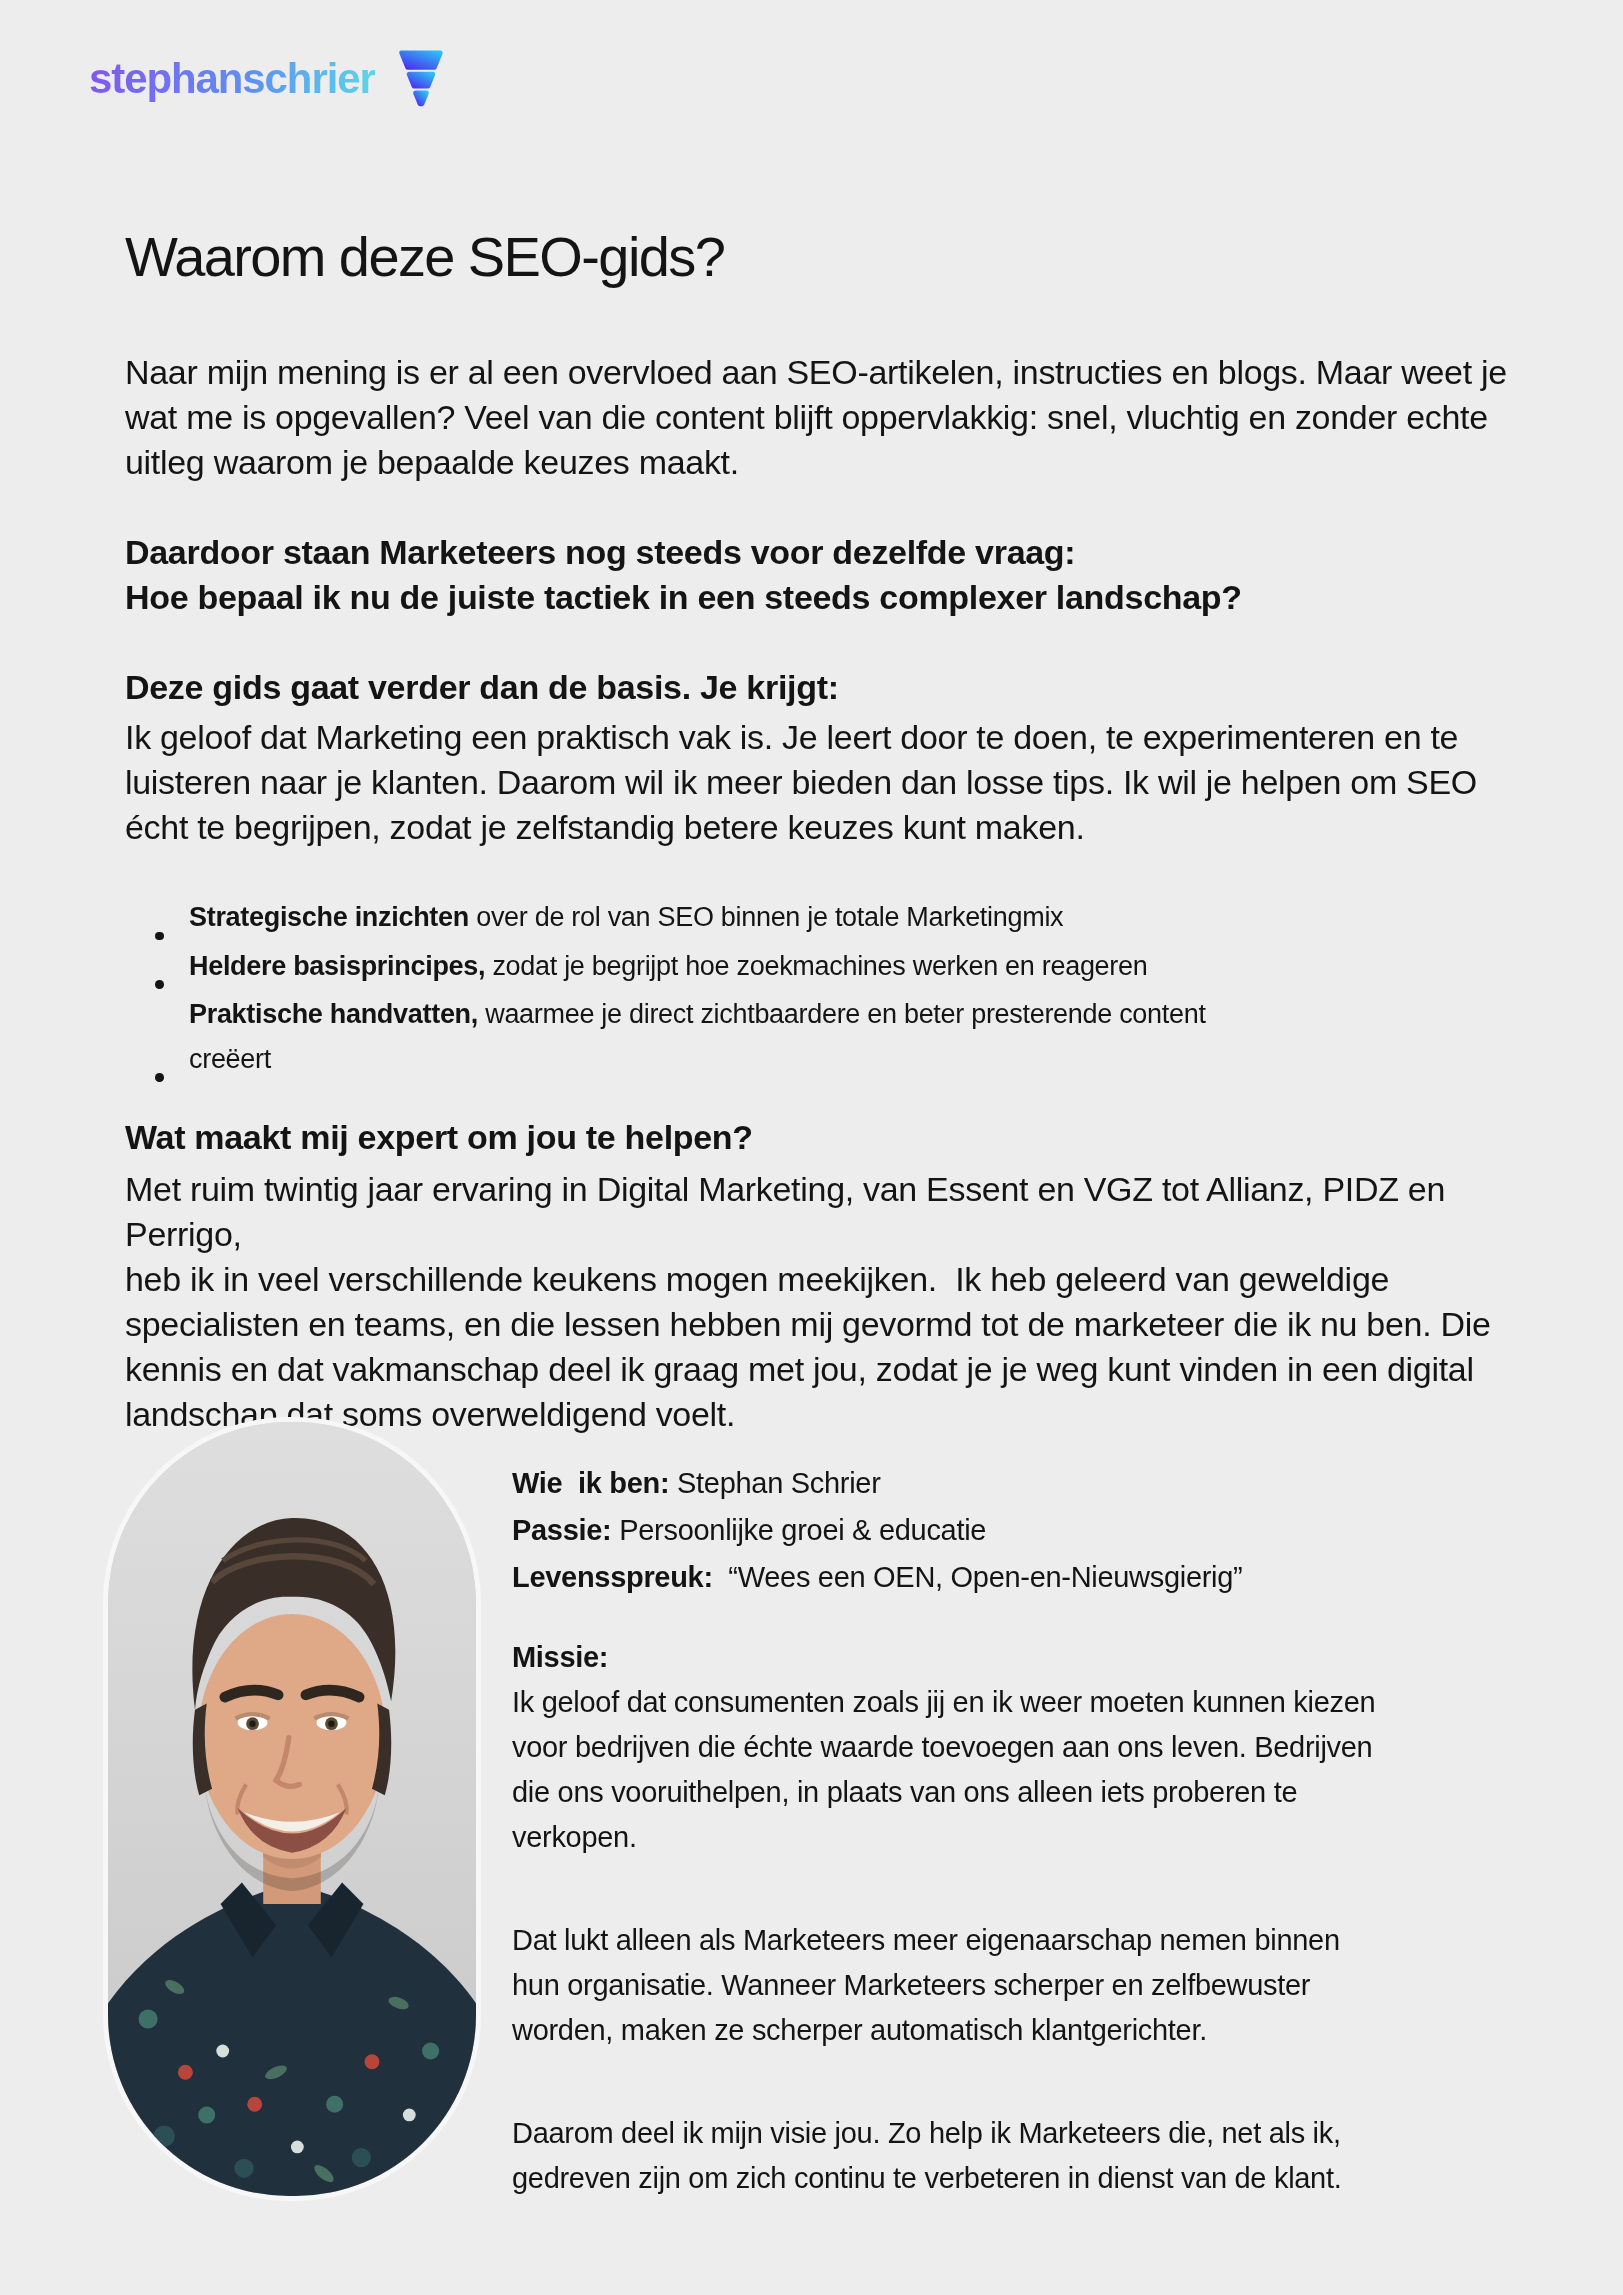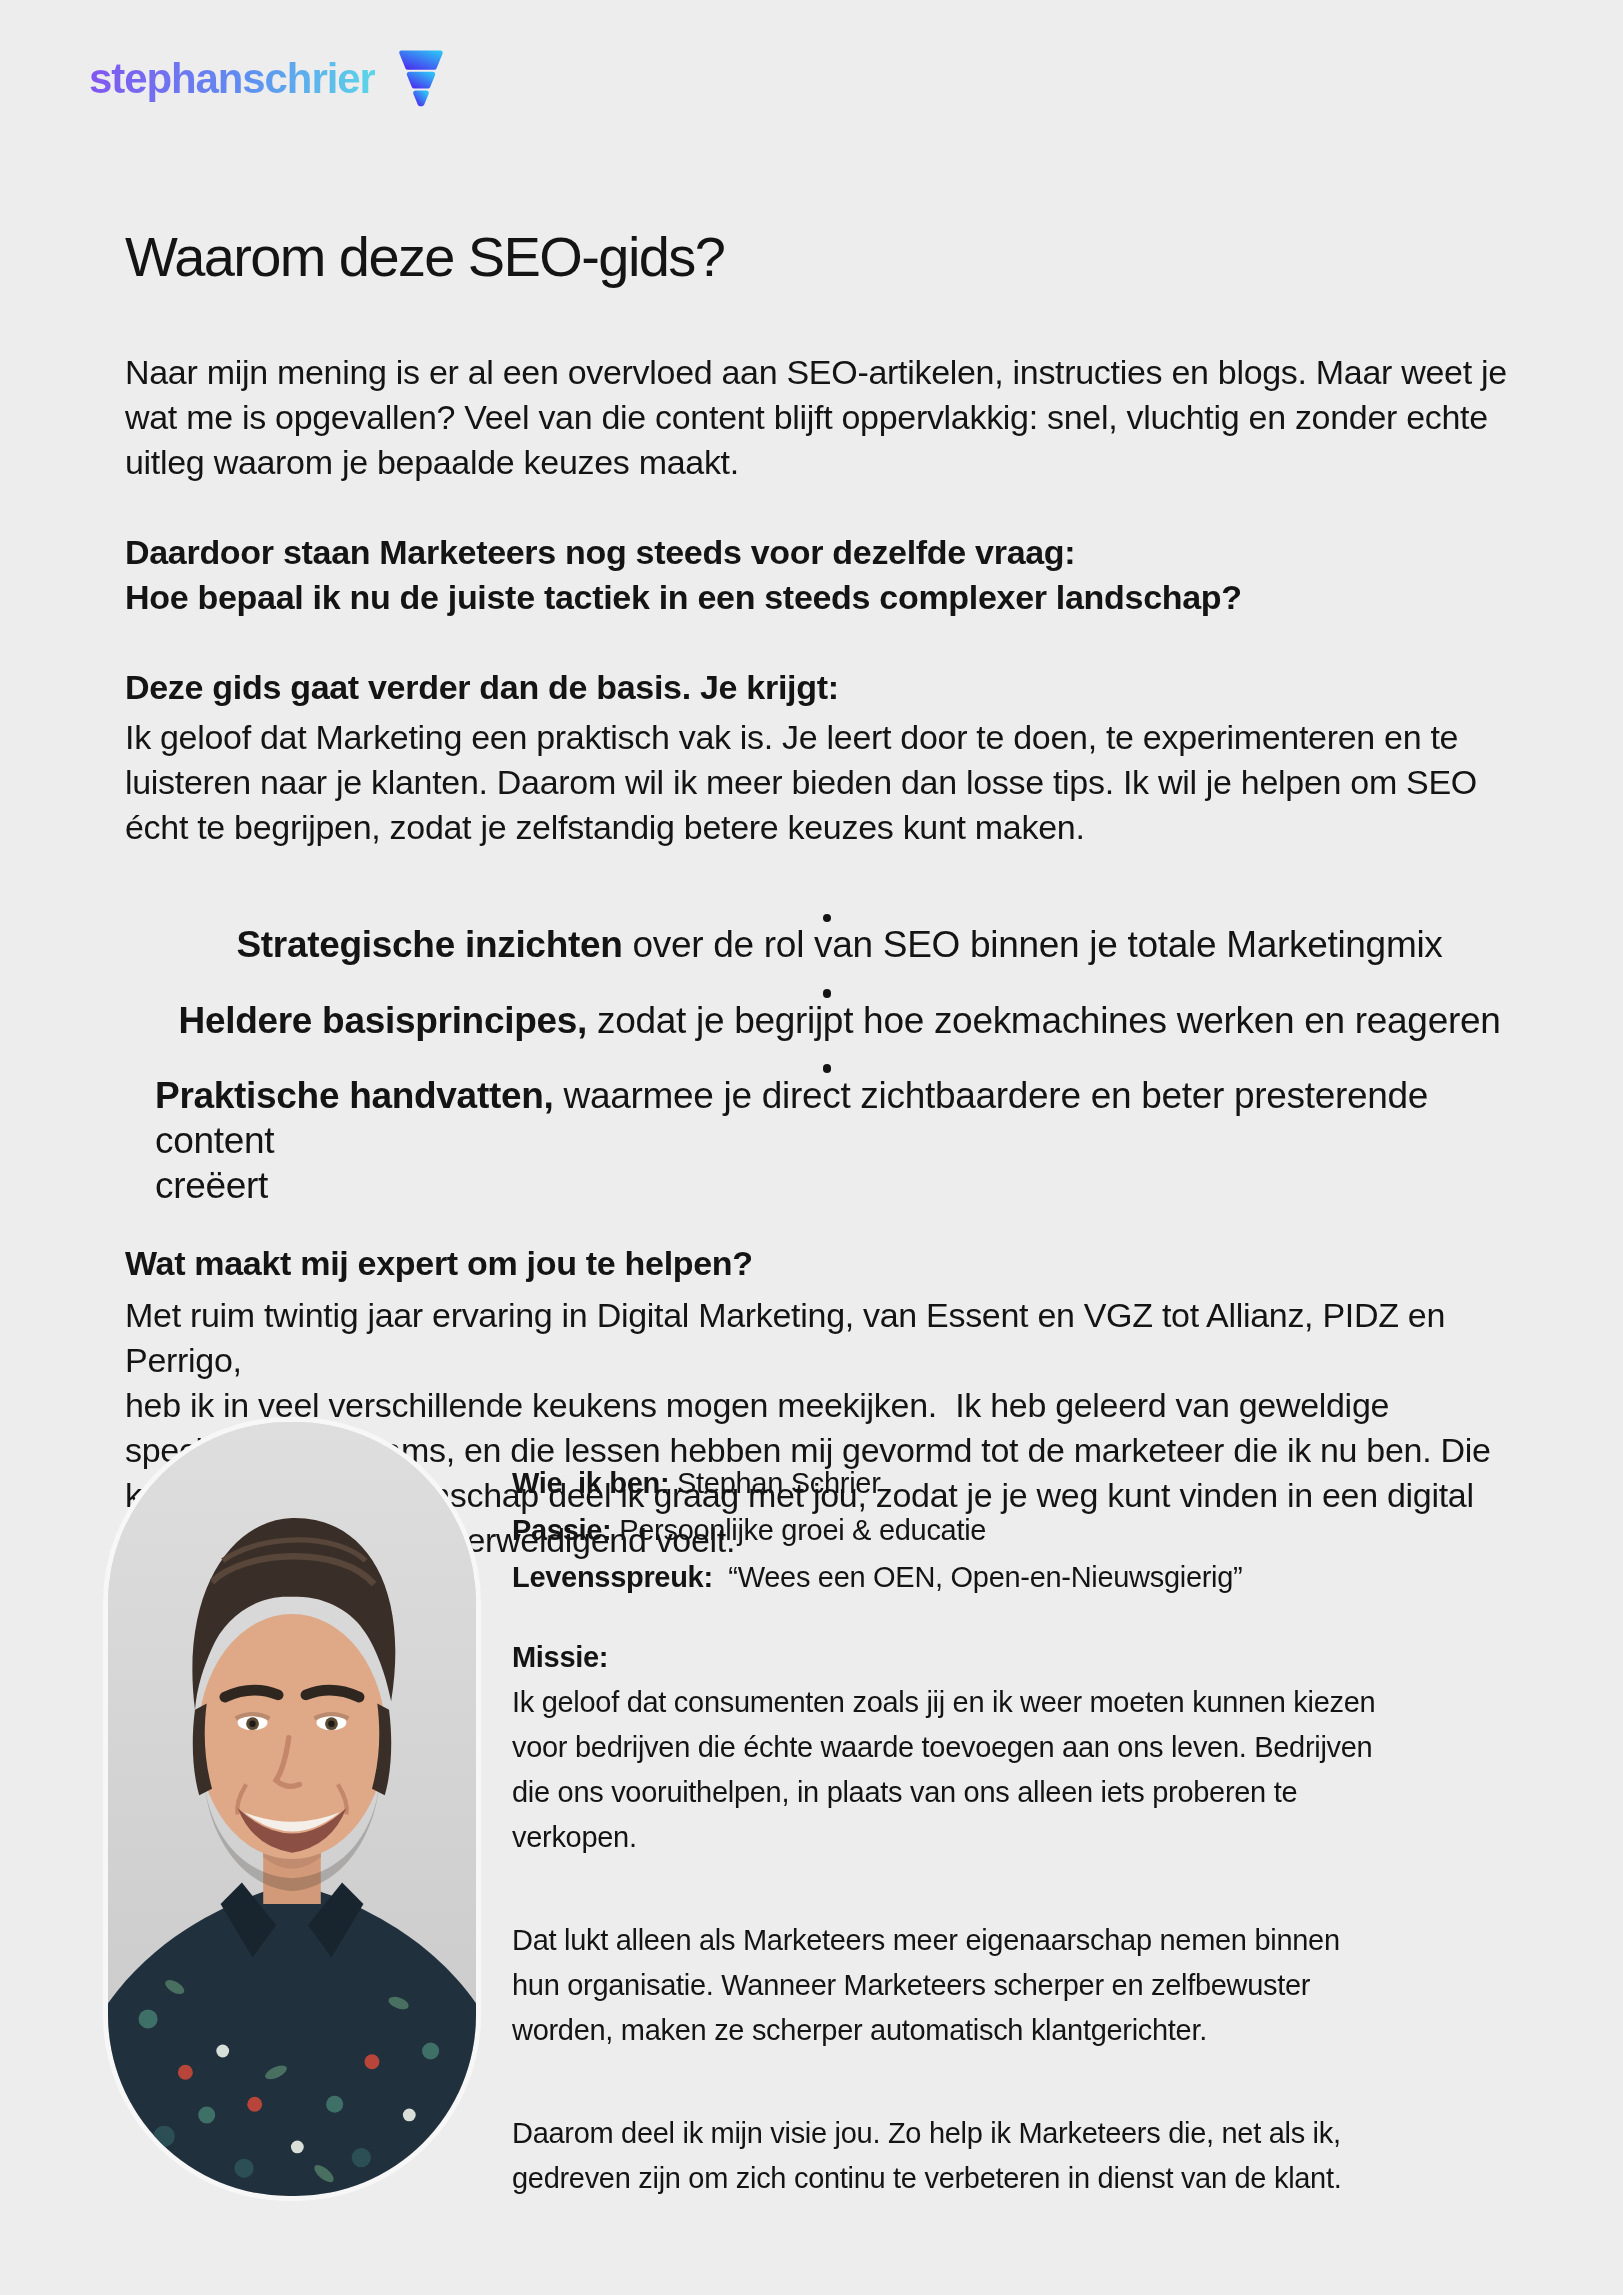--- a/index.html
+++ b/index.html
@@ -41,23 +41,23 @@
     margin:0 0 45px 0;
     font-size:34px;line-height:45px;letter-spacing:-0.3px;
     white-space:pre-wrap;
   }
   .bold{font-weight:700;}
   .tight{margin-bottom:5.4px;}
   ul.bullets{
     list-style:none;margin:0 0 33px 0;padding:0;
   }
   ul.bullets li{
-    display:flex;align-items:center;
+    display:flex;align-items:flex-end;
     padding-left:30px;margin-bottom:3.2px;
-    font-size:37px;line-height:45px;letter-spacing:-0.3px;flex-direction:column;
+    font-size:27px;line-height:45px;letter-spacing:-0.3px;
   }
   .dot{
     flex:0 0 8.6px;width:8.6px;height:8.6px;border-radius:50%;
     background:#141414;margin-top:18.4px;margin-right:25.4px;
   }
   .li-text{white-space:pre-wrap;}
   .no-gap{margin-bottom:7px;}
   
   .profile{
     position:absolute;left:103px;top:1417px;

